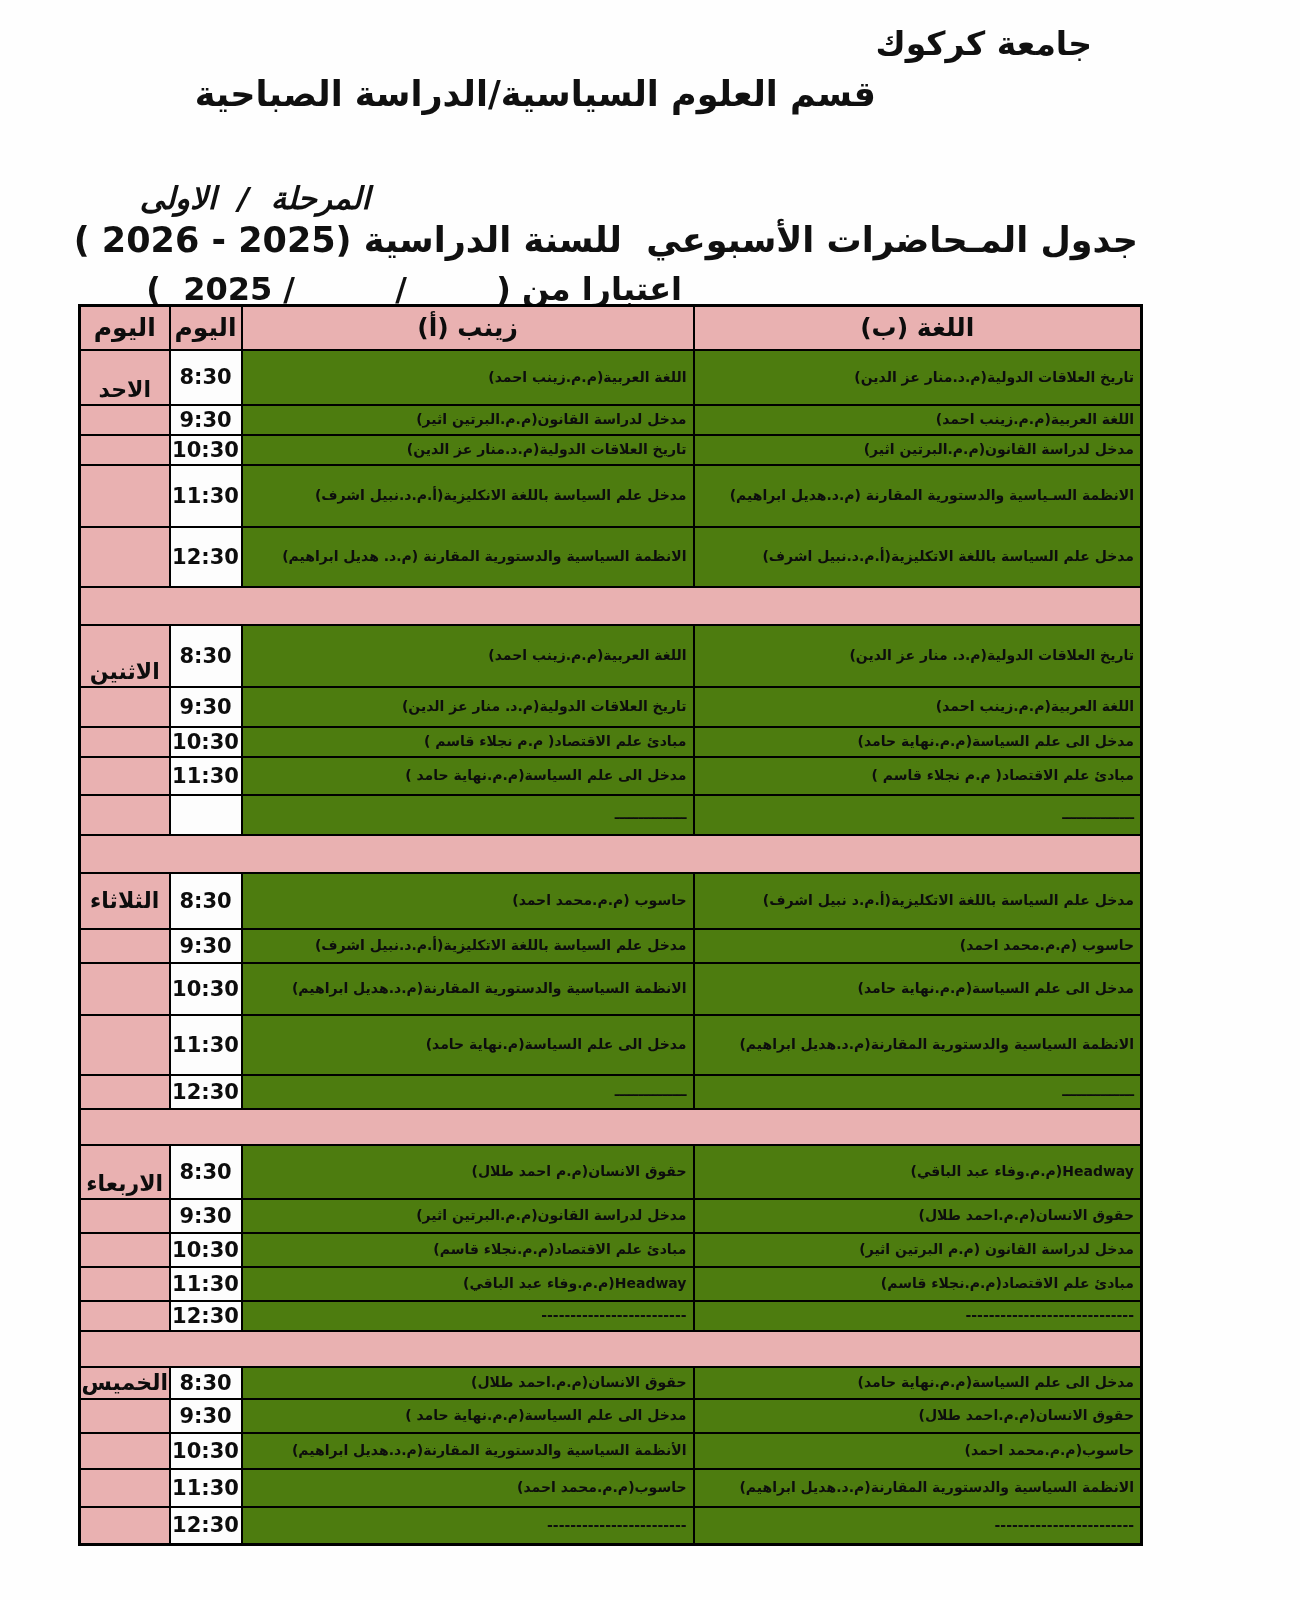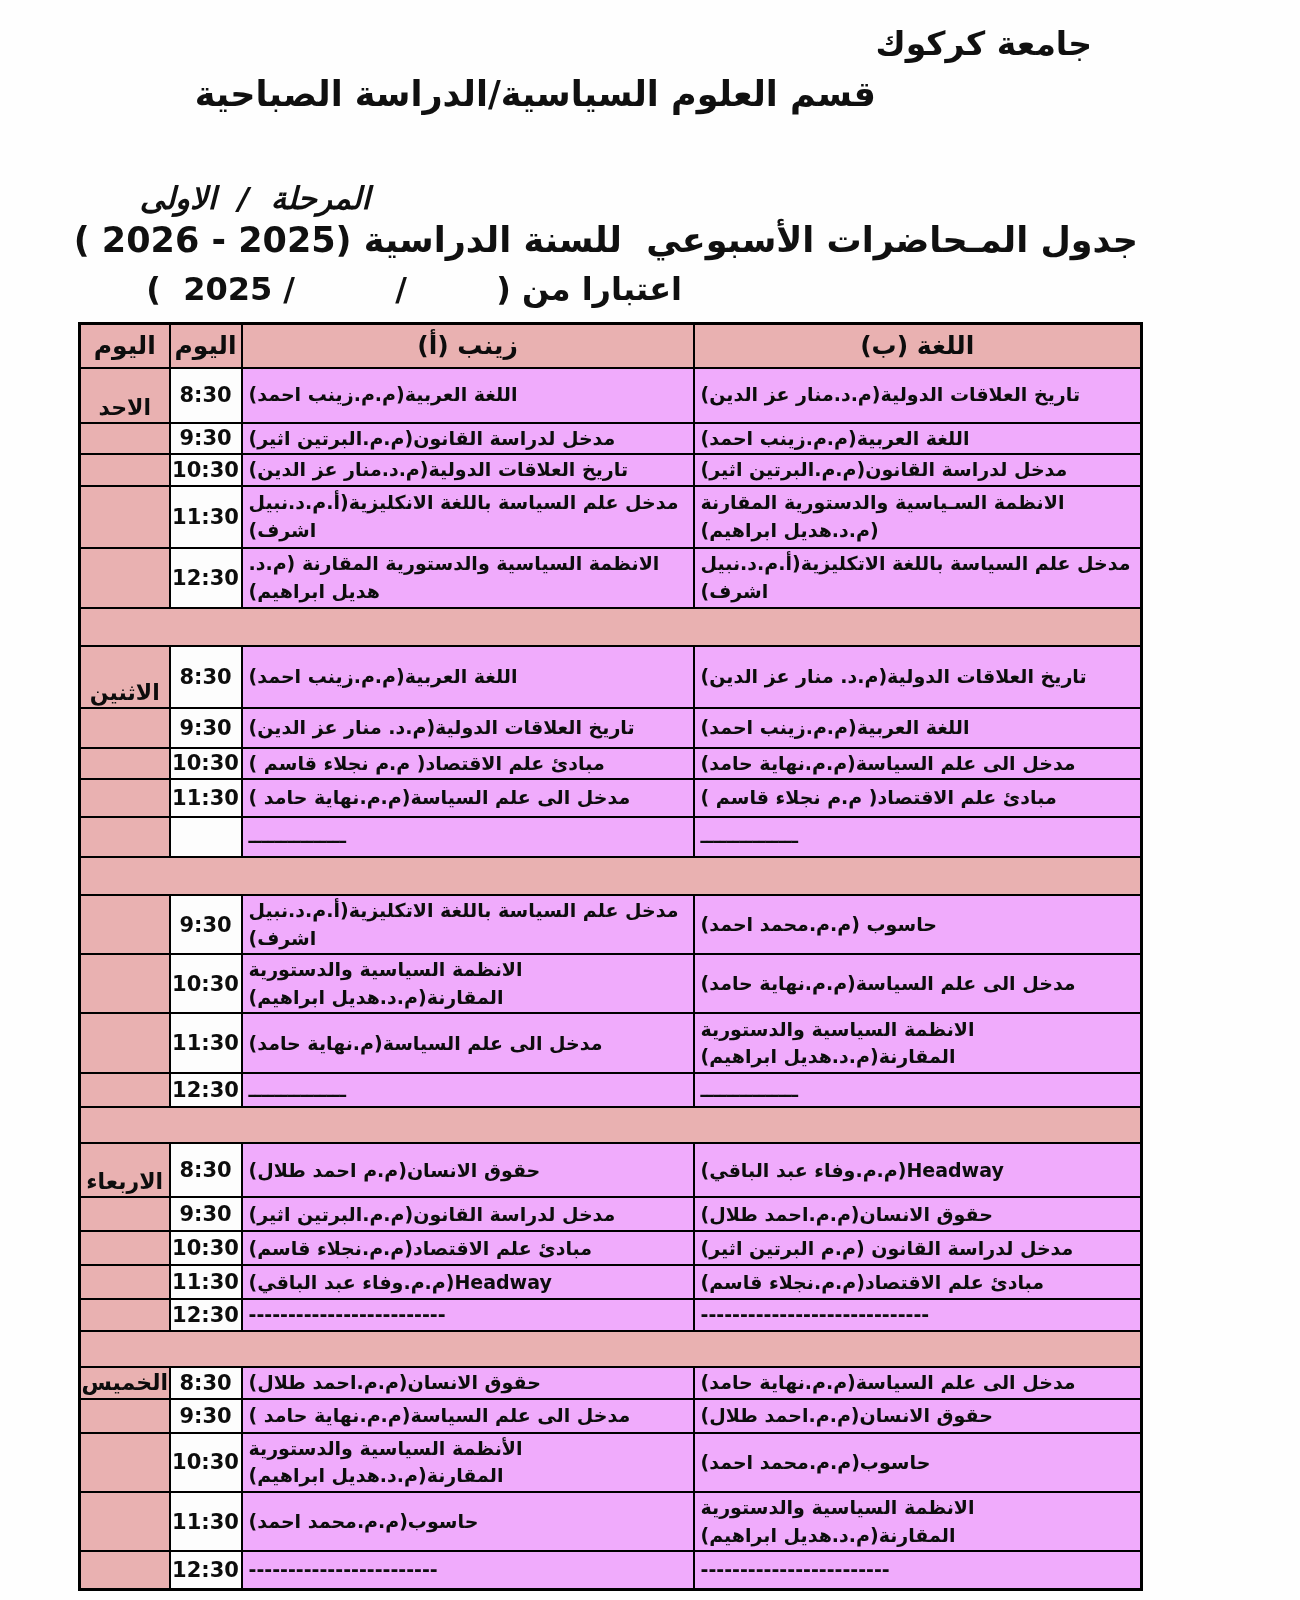--- a/index.html
+++ b/index.html
@@ -10,38 +10,38 @@
   
   .hline { position:absolute; direction:rtl; font-weight:bold; white-space:pre; color:#101010; }
   .hl-university { top:24px;  right:208px; font-size:33px; }
   .hl-department { top:74px;  right:424px; font-size:35px; }
   .hl-college    { top:120px; right:70px;  font-size:35px; font-style:italic; }
   .hl-stage      { top:180px; right:930px; font-size:31px; font-style:italic; }
   .hl-title      { top:220px; right:162px; font-size:35px; }
   .hl-effective  { top:270px; right:618px; font-size:32px; }
 
   
-  table.sched { position:absolute; top:322px; left:78px; width:1062px;
+  table.sched { position:absolute; top:304px; left:78px; width:1062px;
                 border-collapse:collapse; table-layout:fixed;
                 border:3px solid #000; }
   col.c-day  { width:90px; }
   col.c-time { width:72px; }
   col.c-a    { width:452px; }
   col.c-b    { width:448px; }
 
   .sched th, .sched td { border:2px solid #000; overflow:hidden; }
   .pink  { background:#e9b1b1; }
   th.colhead { font-size:25px; font-weight:bold; direction:rtl; text-align:center; }
   td.day  { direction:rtl; text-align:center; font-size:22px; font-weight:bold;
             vertical-align:middle;margin-top:40px; }
   td.day.low { vertical-align:bottom; padding-bottom:2px; }
   td.time { direction:ltr; text-align:center; font-size:21px; font-weight:bold;
             background:#fdfdfd; vertical-align:middle; }
-  td.cell { direction:rtl; text-align:left; font-size:19px; font-weight:bold;
-            background:#f0abfc; vertical-align:middle; padding:1px 6px; line-height:1.45; }
+  td.cell { direction:rtl; text-align:right; font-size:14px; font-weight:bold;
+            background:#4d7c0f; vertical-align:middle; padding:1px 6px; line-height:1.45; }
   tr.sep td { height:36px; border-left:3px solid #000; border-right:3px solid #000; }
 </style>
 </head>
 <body>
 
 <div class="page">
 
   <div class="hline hl-department">قسم العلوم السياسية/الدراسة الصباحية</div>
   <div class="hline hl-university">جامعة كركوك</div>
   <div class="hline hl-stage">المرحلة  /  الاولى</div>
@@ -125,20 +125,26 @@
     <tr style="height:40px;">
       <td class="day pink"></td>
       <td class="time"></td>
       <td class="cell">ـــــــــــــــ</td>
       <td class="cell">ـــــــــــــــ</td>
     </tr>
     <tr class="sep" style="height:38px;">
       <td class="pink" colspan="4"></td>
     </tr>
 
+    <tr style="height:56px;">
+      <td class="day pink">الثلاثاء</td>
+      <td class="time">8:30</td>
+      <td class="cell">حاسوب (م.م.محمد احمد)</td>
+      <td class="cell">مدخل علم السياسة باللغة الاتكليزية(أ.م.د نبيل اشرف)</td>
+    </tr>
     <tr style="height:34px;">
       <td class="day pink"></td>
       <td class="time">9:30</td>
       <td class="cell">مدخل علم السياسة باللغة الاتكليزية(أ.م.د.نبيل اشرف)</td>
       <td class="cell">حاسوب (م.م.محمد احمد)</td>
     </tr>
     <tr style="height:52px;">
       <td class="day pink"></td>
       <td class="time">10:30</td>
       <td class="cell">الانظمة السياسية والدستورية المقارنة(م.د.هديل ابراهيم)</td>

